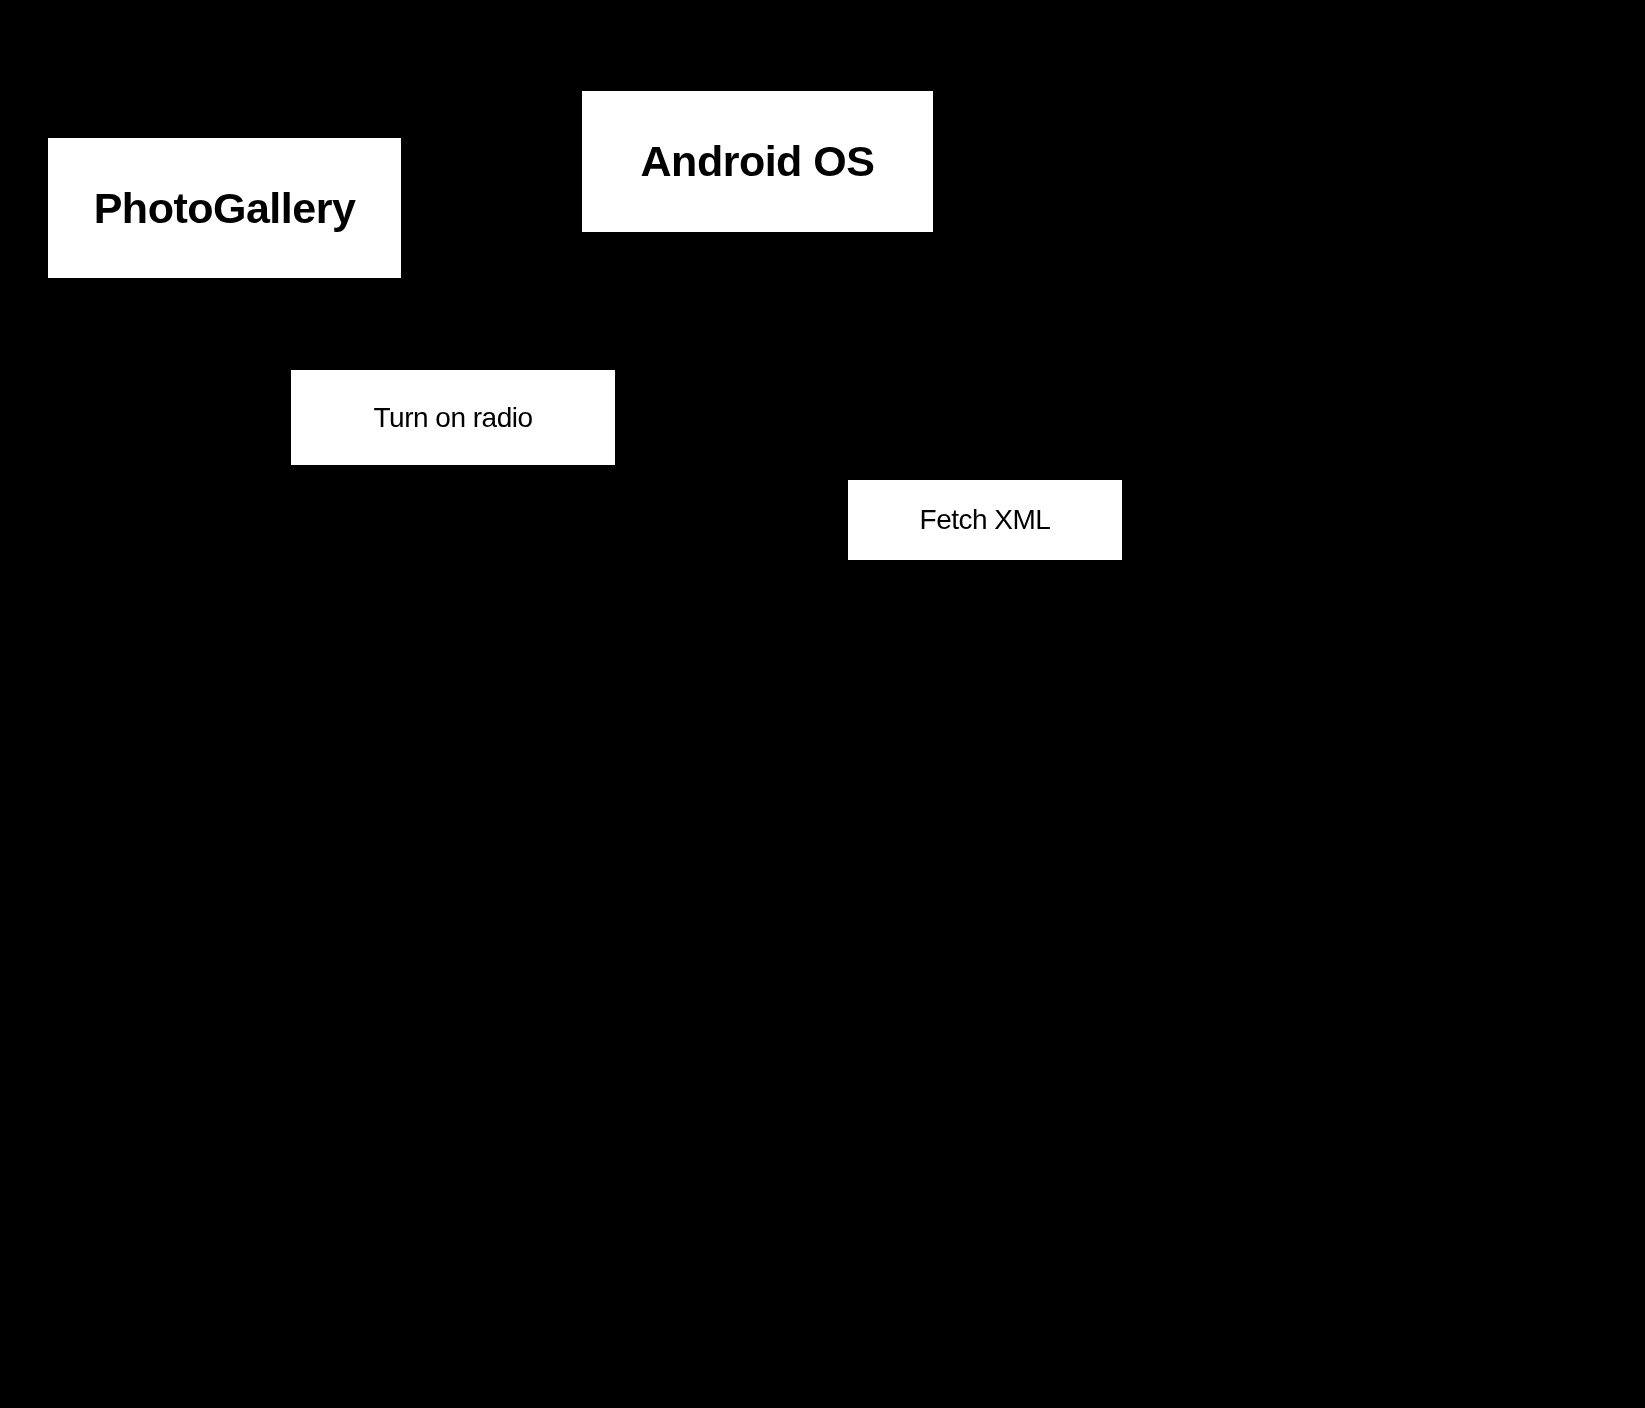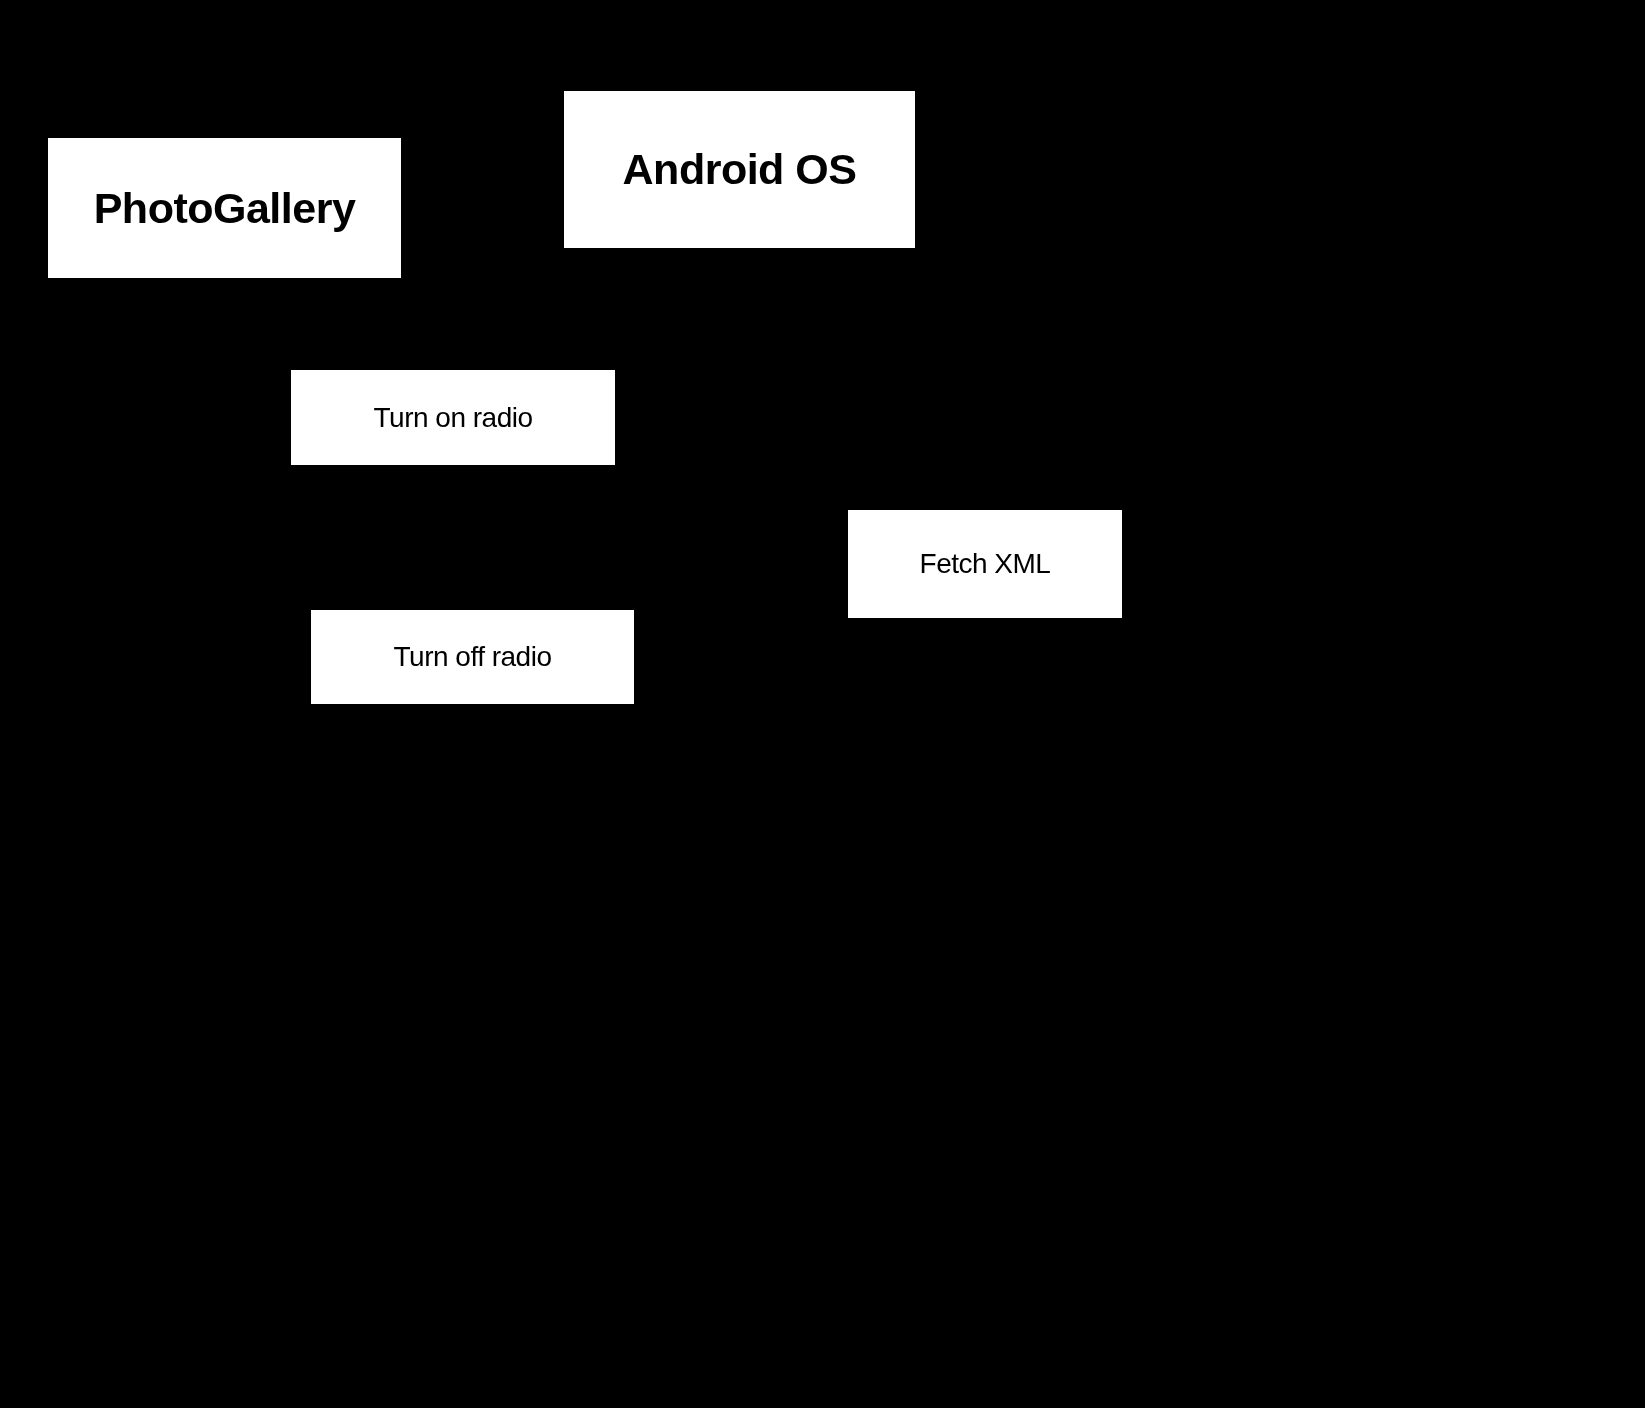--- a/index.html
+++ b/index.html
@@ -33,22 +33,22 @@
     letter-spacing: -0.5px;
     box-sizing: border-box;
   }
   #participant-photogallery {
     left: 48px; top: 93px;
     width: 353px; height: 140px;
     font-size: 43px;
     margin-top: 45px;
   }
   #participant-androidos {
-    left: 564px; top: 91px;
-    width: 351px; height: 157px;
+    left: 582px; top: 91px;
+    width: 351px; height: 141px;
     font-size: 43px;
   }
   
   #participant-flickr {
     position: absolute;
     left: 1168px; top: 54px;
     width: 420px; height: 222px;
   }
   #participant-flickr svg {
     position: absolute;
@@ -107,21 +107,21 @@
     letter-spacing: -0.5px;
     white-space: nowrap;
     box-sizing: border-box;
   }
   #message-label-turn-on-radio {
     left: 291px; top: 370px;
     width: 324px; height: 95px;
   }
   #message-label-fetch-xml {
     left: 848px; top: 480px;
-    width: 274px; height: 108px; margin-top: 30px;
+    width: 274px; height: 80px;
   }
   #message-label-turn-off-radio {
     left: 311px; top: 610px;
     width: 323px; height: 94px;
   }
 </style>
 </head>
 <body>
 
 <div id="canvas">
@@ -144,17 +144,14 @@
 
 
   <div class="message-label" id="message-label-turn-on-radio">
     <span>Turn on radio</span>
   </div>
 
   <div class="message-label" id="message-label-fetch-xml">
     <span>Fetch XML</span>
   </div>
 
-  <div class="message-label" id="message-label-turn-off-radio">
-    <span>Turn off radio</span>
-  </div>
 
 </div>
 
 </body></html>

